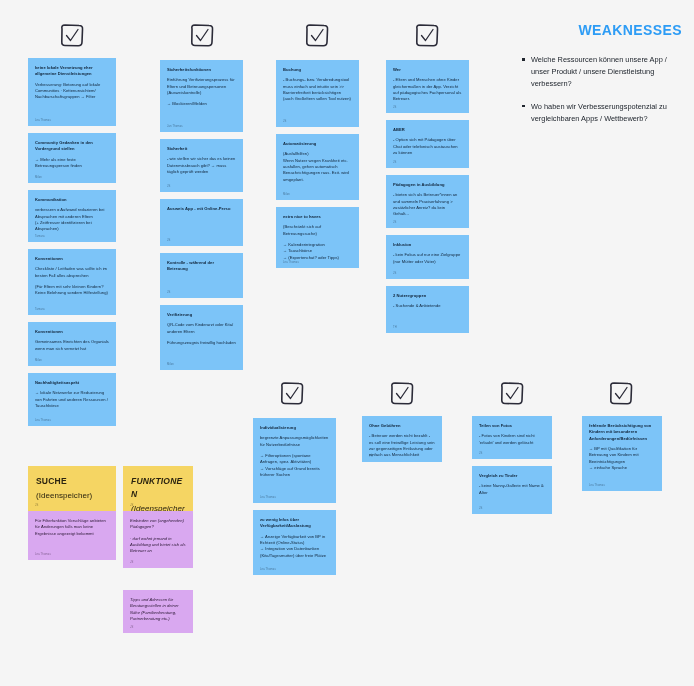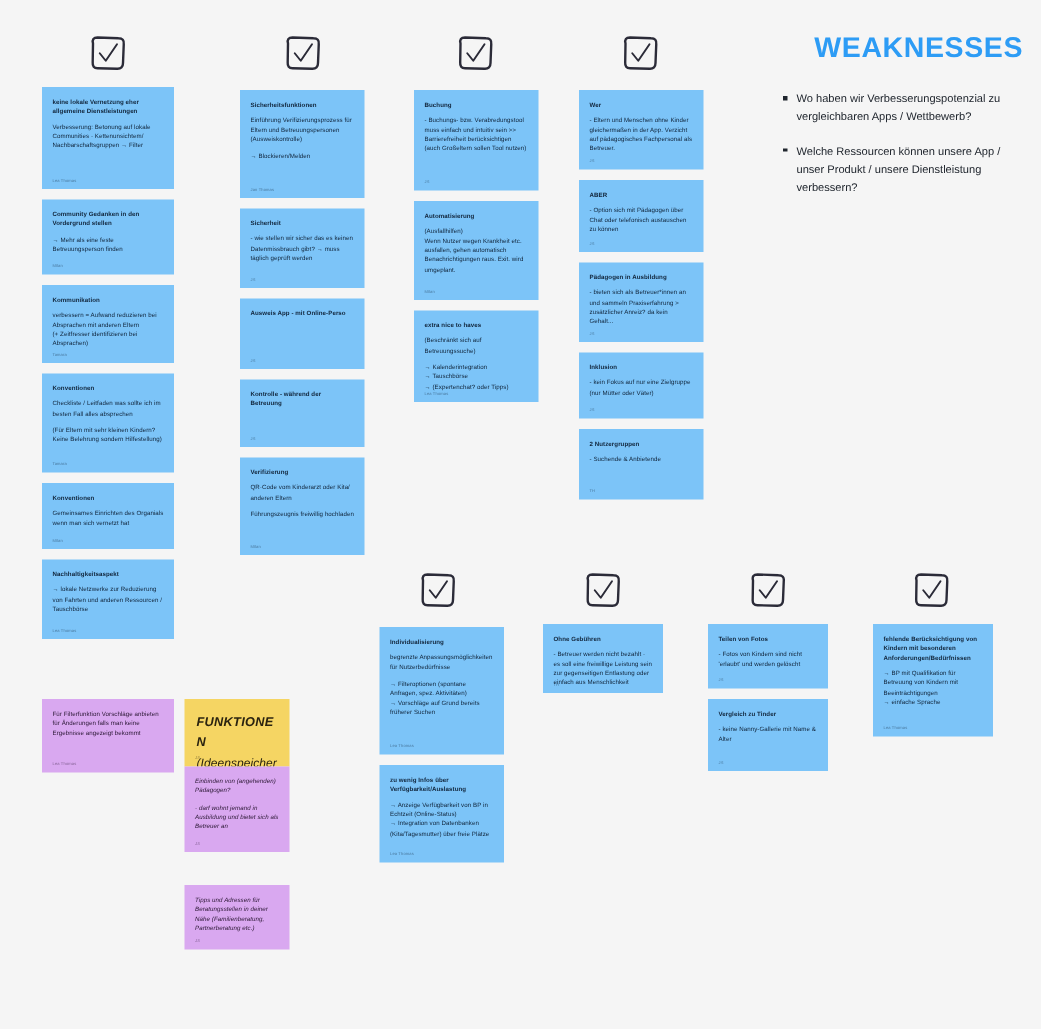--- a/index.html
+++ b/index.html
@@ -83,21 +83,21 @@
   .weak {
     position: absolute;
     left: 497px;
     top: 22px;
     width: 185px;
   }
   .weak-title {
     text-align: right;
     color: #2d9cf5;
     font-weight: bold;
-    font-size: 19px;
+    font-size: 14px;
     letter-spacing: .4px;
     margin-bottom: 16px;
   }
   .weak ul {
     margin: 0;
     padding: 0 0 0 34px;
     list-style: none;
   }
   .weak li {
     position: relative;
@@ -117,22 +117,22 @@
   }
 </style>
 </head>
 <body>
 
 <div class="board">
 
   <div class="weak">
     <div class="weak-title">WEAKNESSES</div>
     <ul>
+      <li>Welche Ressourcen können unsere App / unser Produkt / unsere Dienstleistung verbessern?</li>
       <li>Wo haben wir Verbesserungspotenzial zu vergleichbaren Apps / Wettbewerb?</li>
-      <li>Welche Ressourcen können unsere App / unser Produkt / unsere Dienstleistung verbessern?</li>
     </ul>
   </div>
 
   <div class="checkbox" style="left:57px; top:21px;">
     <svg viewBox="0 0 30 30" xmlns="http://www.w3.org/2000/svg">
       <path d="M5 8 Q4 4 8 4 L22 4.5 Q26 4.5 25.5 8.5 L25 21 Q25 25 21 24.8 L8 24.5 Q4.5 24.5 4.8 20.5 Z" fill="none" stroke="#2b2b38" stroke-width="1.6" stroke-linejoin="round"></path>
       <path d="M9.5 14.5 L13.5 19.5 L21 8.5" fill="none" stroke="#2b2b38" stroke-width="1.3" stroke-linecap="round" stroke-linejoin="round"></path>
     </svg>
   </div>
   <div class="checkbox" style="left:187px; top:21px;">
@@ -334,20 +334,25 @@
   <div class="col" style="left:582px; top:416px; width:80px;">
     <div class="card blue" style="height:75px;">
       <span class="title">fehlende Berücksichtigung von Kindern mit besonderen Anforderungen/Bedürfnissen</span>
       <span class="body">→ BP mit Qualifikation für Betreuung von Kindern mit Beeinträchtigungen
 → einfache Sprache</span>
       <span class="meta">Lea Thomas</span>
     </div>
   </div>
 
   <div class="col" style="left:28px; top:466px; width:88px;">
+    <div class="card yellow header-note" style="height:45px; margin-bottom:0;">
+      <span class="title">SUCHE</span>
+      <span class="sub">(Ideenspeicher)</span>
+      <span class="meta">JS</span>
+    </div>
     <div class="card purple" style="height:49px;">
       <span class="body">Für Filterfunktion Vorschläge anbieten für Änderungen falls man keine Ergebnisse angezeigt bekommt</span>
       <span class="meta">Lea Thomas</span>
     </div>
   </div>
 
   <div class="col" style="left:123px; top:466px; width:70px;font-style:italic;">
     <div class="card yellow header-note" style="height:45px; margin-bottom:0;">
       <span class="title">FUNKTIONEN</span>
       <span class="sub">(Ideenspeicher)</span>

